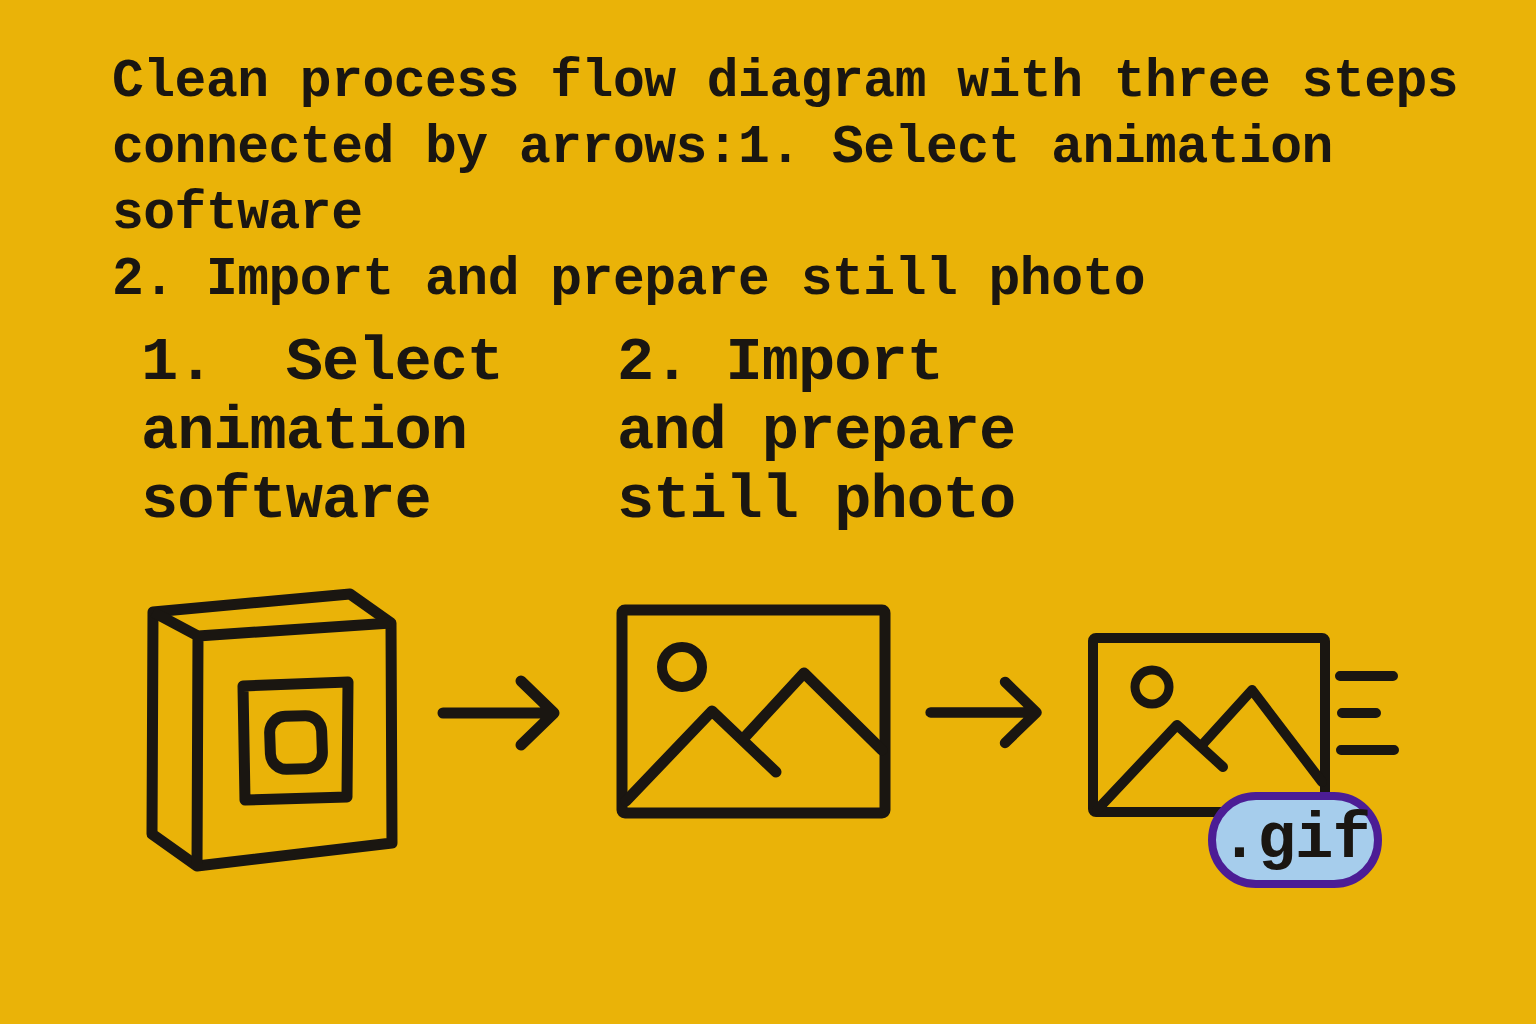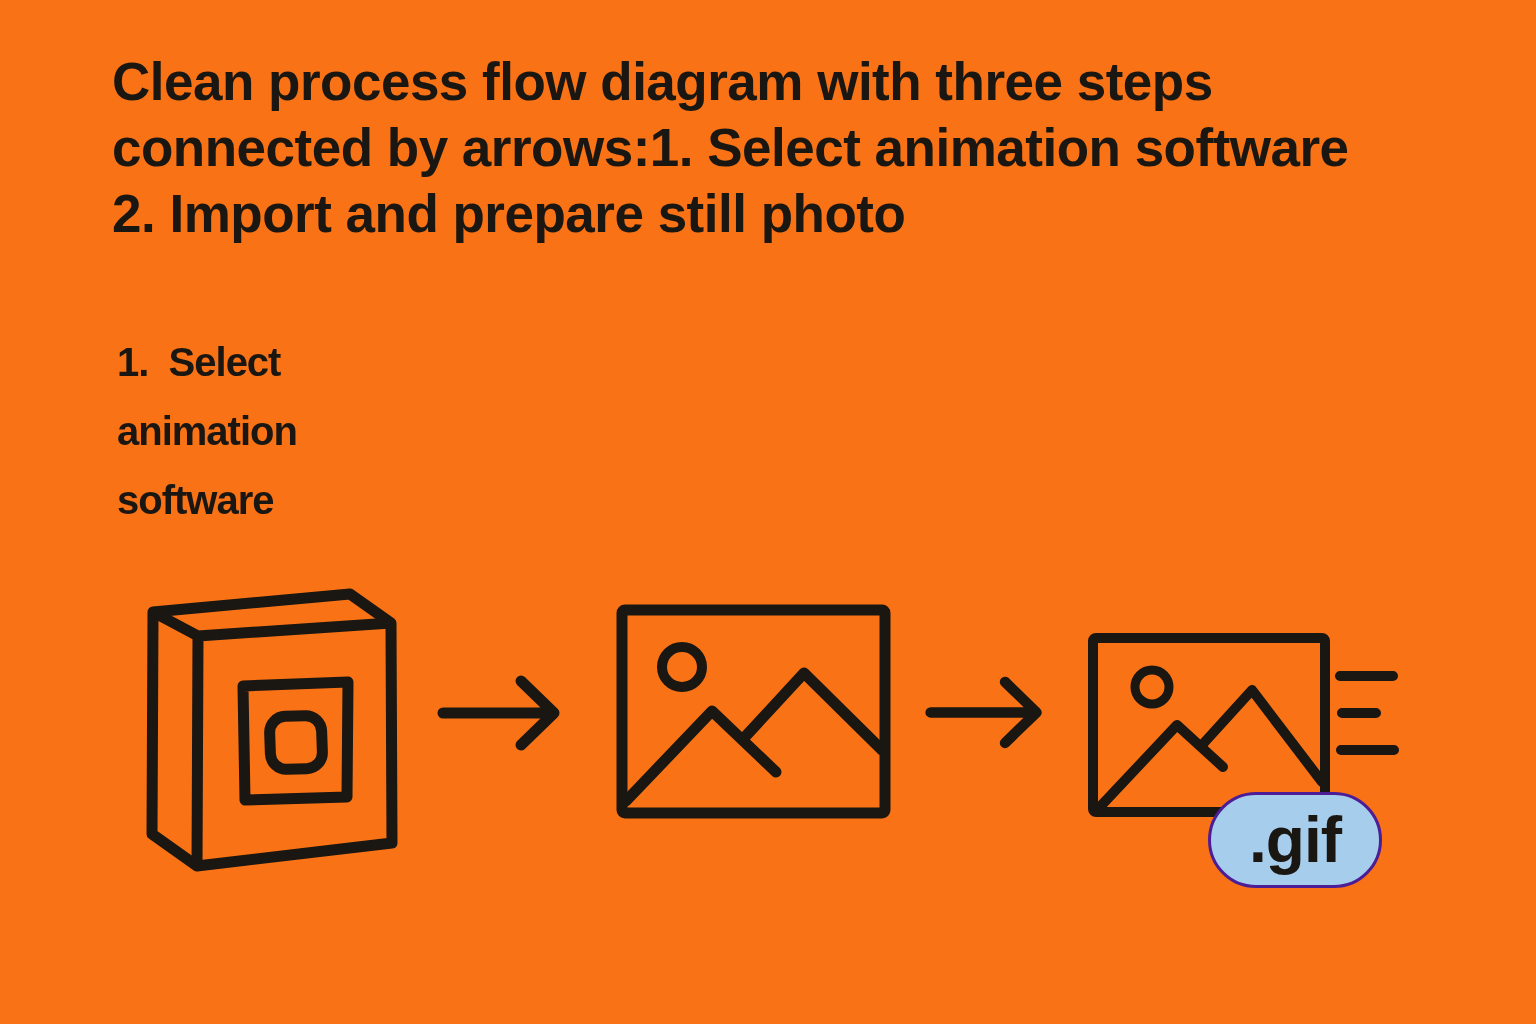--- a/index.html
+++ b/index.html
@@ -1,71 +1,75 @@
 <!DOCTYPE html>
 <html><head>
 <meta charset="utf-8">
 <style>
   html,body{margin:0;padding:0;}
   .stage{
     position:relative;
     width:1536px;height:1024px;
-    background:#f97316;
-    font-family:Liberation Sans, sans-serif;
+    background:#eab308;
+    font-family:Liberation Mono, monospace;
     color:#1a1611;
     overflow:hidden;
   }
   .title{
     position:absolute;
     left:112px;top:49px;
     font-size:53px;font-weight:bold;
     line-height:66px;letter-spacing:-0.5px;
     white-space:pre-wrap;
   }
   .step-label{
     position:absolute;top:328px;
-    font-size:40px;font-weight:bold;
+    font-size:62px;font-weight:bold;
     line-height:69px;letter-spacing:-1px;
     white-space:pre-wrap;
+    margin-left:24px;
   }
   .step-label.s1{left:117px;}
   .step-label.s2{left:593px;}
   .step-label.s3{left:1057px;}
   .icon-svg{position:absolute;display:block;}
   #box-icon{left:140px;top:586px;width:290px;height:292px;}
   #photo-icon{left:616px;top:603px;width:278px;height:216px;}
   #anim-icon{left:1086px;top:630px;width:320px;height:190px;}
   #arrow-1{left:435px;top:671px;width:130px;height:80px;}
   #arrow-2{left:923px;top:672px;width:124px;height:77px;}
   .gif-badge{
     position:absolute;left:1208px;top:792px;
     width:174px;height:96px;
     box-sizing:border-box;
     background:#a6cdec;
-    border:3px solid #4c1d95;
+    border:8px solid #4c1d95;
     border-radius:48px;
     display:flex;align-items:center;justify-content:center;
     font-size:64px;font-weight:bold;letter-spacing:-1px;
     color:#1a1611;
     z-index:3;
   }
   svg .ink{stroke:#1a1611;fill:none;stroke-linejoin:round;}
 </style>
 </head>
 <body>
 
 <div class="stage">
 
   <div class="title">Clean process flow diagram with three steps
 connected by arrows:1. Select animation software
 2. Import and prepare still photo</div>
 
   <div class="step-label s1">1.  Select
 animation
 software</div>
+  <div class="step-label s2">2. Import
+and prepare
+still photo</div>
 
   <svg id="box-icon" class="icon-svg" viewBox="0 0 290 292" aria-hidden="true">
     <path class="ink" stroke-width="11" d="M13,26 L210,8 L251,37 L252,257 L57,280 L12,248 Z"></path>
     <path class="ink" stroke-width="11" d="M13,26 L58,50 L251,37 M58,50 L57,280"></path>
     <path class="ink" stroke-width="11" d="M103,100 L208,96 L207,211 L105,214 Z"></path>
     <rect class="ink" stroke-width="11" x="130" y="130" width="52" height="53" rx="16" transform="rotate(-2 156 156)"></rect>
   </svg>
 
   <svg id="arrow-1" class="icon-svg" viewBox="0 0 130 80" aria-hidden="true">
     <path class="ink" stroke-width="11" stroke-linecap="round" d="M8,42 L118,42 M86,10 L119,42 L86,74"></path>

